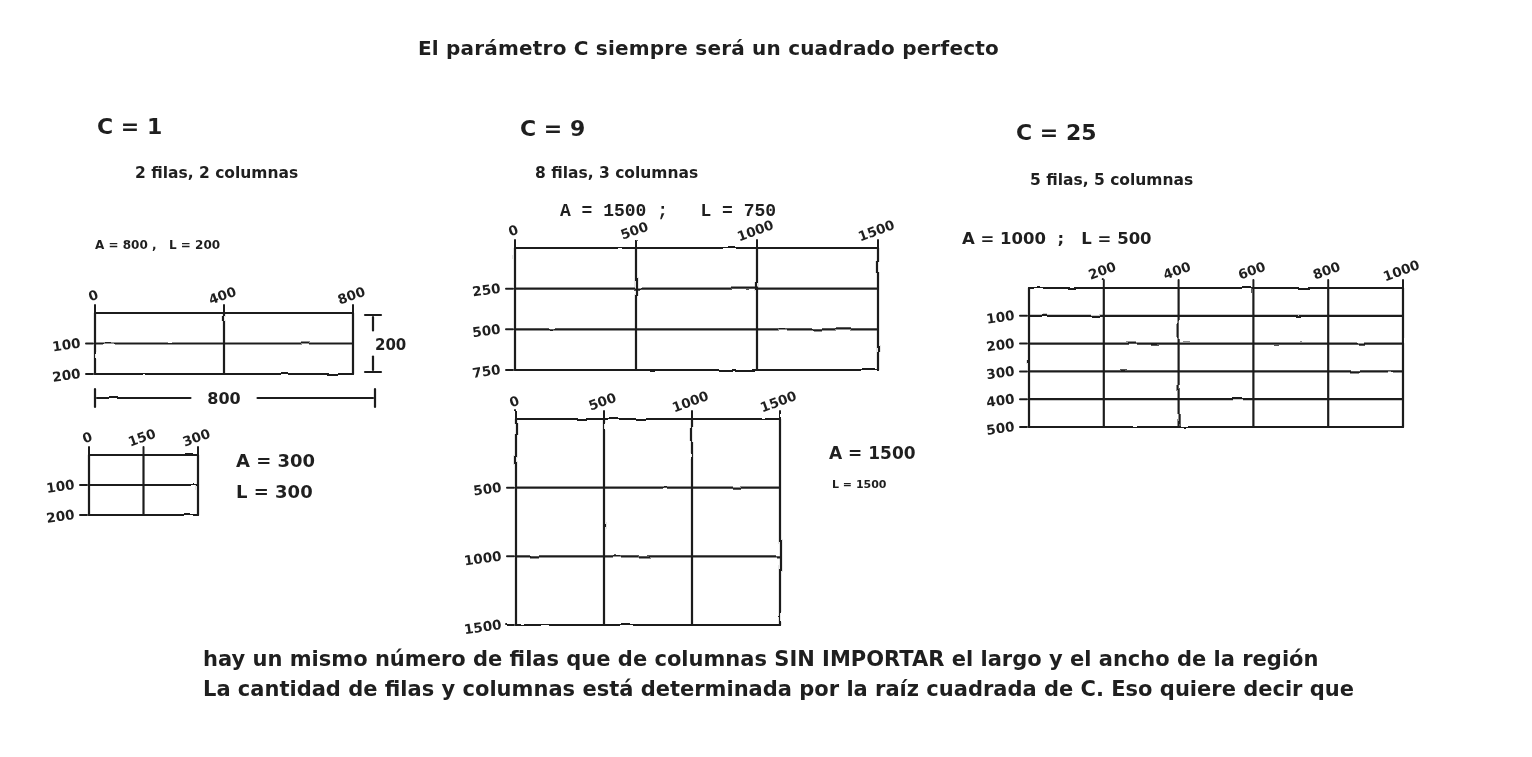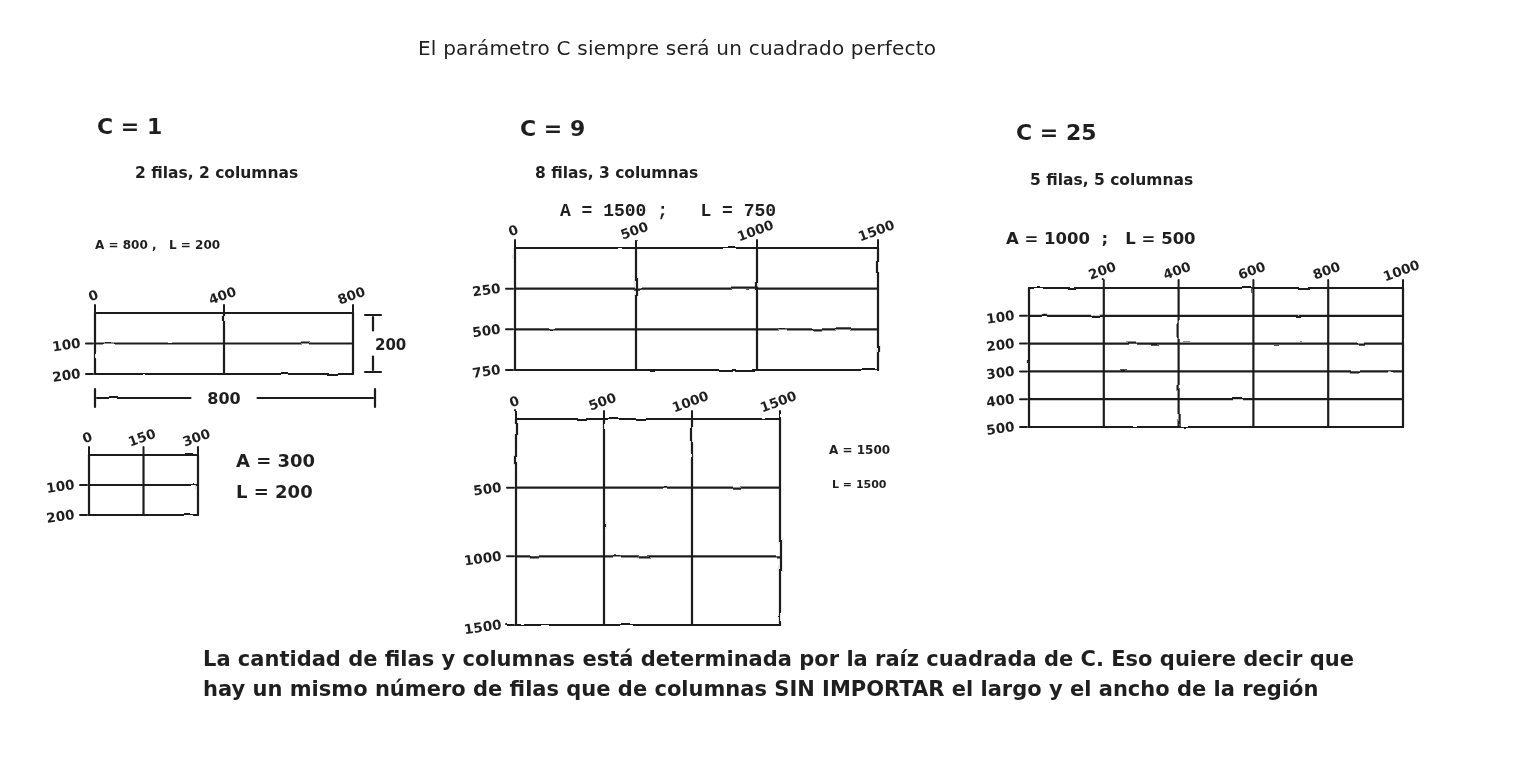--- a/index.html
+++ b/index.html
@@ -1,20 +1,20 @@
 <!DOCTYPE html>
 <html><head>
 <meta charset="utf-8">
 <style>
   html,body{margin:0;padding:0;background:#ffffff;}
   body{width:1532px;height:757px;position:relative;overflow:hidden;
        font-family:"DejaVu Sans", sans-serif;color:#1f1f1f;}
   .canvas{position:absolute;inset:0;background:#ffffff;}
   .txt{position:absolute;white-space:pre;}
-  .title{font-size:20px;font-weight:400;letter-spacing:.2px;}
+  .title{font-size:20px;font-weight:700;letter-spacing:.2px;}
   .heading{font-size:22px;font-weight:600;}
   .sub{font-size:15.5px;font-weight:600;}
   .dims{font-size:12px;font-weight:700;}
   .side{font-size:18px;font-weight:700;}
   .footer-line{font-size:21px;font-weight:600;line-height:30px;white-space:pre;}
   .grid-fig{position:absolute;}
   .grid-fig svg{overflow:visible;display:block;}
   svg text{font-family:"DejaVu Sans", sans-serif;}
 </style>
 </head>
@@ -91,21 +91,21 @@
         <g transform="translate(50,36)" fill="#1f1f1f" font-weight="600">
           <text x="0" y="-13" text-anchor="middle" font-size="13.5" transform="rotate(-20 0 -13)">0</text>
           <text x="54.5" y="-13" text-anchor="middle" font-size="13.5" transform="rotate(-20 54.5 -13)">150</text>
           <text x="109" y="-13" text-anchor="middle" font-size="13.5" transform="rotate(-20 109 -13)">300</text>
           <text x="-14" y="34" text-anchor="end" font-size="13.5" transform="rotate(-8 -14 34)">100</text>
           <text x="-14" y="64" text-anchor="end" font-size="13.5" transform="rotate(-8 -14 64)">200</text>
         </g>
       </svg>
     </div>
   <div class="txt side" style="left:236px;top:450px;">A = 300</div>
-  <div class="txt side" style="left:236px;top:481px;">L = 200</div>
+  <div class="txt side" style="left:236px;top:481px;">L = 300</div>
 
   <div class="txt heading" style="left:520px;top:116px;">C = 9</div>
   <div class="txt sub" style="left:535px;top:164px;">8 filas, 3 columnas</div>
   <div class="txt dims" style="font-size:18px;left:560px;top:201px;font-family:Liberation Mono, monospace;">A = 1500 ;   L = 750</div>
   <div class="grid-fig" style="left: 465px; top: 212px;">
       <svg width="463" height="174" viewBox="0 0 463 174">
         <defs>
           <filter id="rough2" x="-12%" y="-12%" width="124%" height="124%">
             <feTurbulence type="fractalNoise" baseFrequency="0.035" numOctaves="2" seed="17" result="n"></feTurbulence>
             <feDisplacementMap in="SourceGraphic" in2="n" scale="2.4"></feDisplacementMap>
@@ -168,26 +168,26 @@
           <text x="0" y="-13" text-anchor="middle" font-size="13.5" transform="rotate(-20 0 -13)">0</text>
           <text x="88" y="-13" text-anchor="middle" font-size="13.5" transform="rotate(-20 88 -13)">500</text>
           <text x="176" y="-13" text-anchor="middle" font-size="13.5" transform="rotate(-20 176 -13)">1000</text>
           <text x="264" y="-13" text-anchor="middle" font-size="13.5" transform="rotate(-20 264 -13)">1500</text>
           <text x="-14" y="72.66666666666667" text-anchor="end" font-size="13.5" transform="rotate(-8 -14 72.66666666666667)">500</text>
           <text x="-14" y="141.33333333333334" text-anchor="end" font-size="13.5" transform="rotate(-8 -14 141.33333333333334)">1000</text>
           <text x="-14" y="210" text-anchor="end" font-size="13.5" transform="rotate(-8 -14 210)">1500</text>
         </g>
       </svg>
     </div>
-  <div class="txt side" style="font-size:12px;left:829px;top:443px;">A = 1500</div>
+  <div class="txt side" style="font-size:17px;left:829px;top:443px;">A = 1500</div>
   <div class="txt side" style="font-size:11px;left:832px;top:478px;">L = 1500</div>
 
   <div class="txt heading" style="left:1016px;top:120px;">C = 25</div>
   <div class="txt sub" style="left:1030px;top:171px;">5 filas, 5 columnas</div>
-  <div class="txt dims" style="font-size:16.5px;left:1006px;top:229px;">A = 1000  ;   L = 500</div>
+  <div class="txt dims" style="font-size:16.5px;left:962px;top:229px;">A = 1000  ;   L = 500</div>
   <div class="grid-fig" style="left: 979px; top: 252px;">
       <svg width="474" height="191" viewBox="0 0 474 191">
         <defs>
           <filter id="rough4" x="-12%" y="-12%" width="124%" height="124%">
             <feTurbulence type="fractalNoise" baseFrequency="0.035" numOctaves="2" seed="31" result="n"></feTurbulence>
             <feDisplacementMap in="SourceGraphic" in2="n" scale="2.4"></feDisplacementMap>
           </filter>
         </defs>
         <g transform="translate(50,36)" stroke="#1f1f1f" stroke-width="2.2" stroke-linecap="round" fill="none" filter="url(#rough4)">
           <line x1="0" y1="0" x2="374" y2="0"></line>
@@ -222,17 +222,17 @@
           <text x="-14" y="31.8" text-anchor="end" font-size="13.5" transform="rotate(-8 -14 31.8)">100</text>
           <text x="-14" y="59.6" text-anchor="end" font-size="13.5" transform="rotate(-8 -14 59.6)">200</text>
           <text x="-14" y="87.4" text-anchor="end" font-size="13.5" transform="rotate(-8 -14 87.4)">300</text>
           <text x="-14" y="115.2" text-anchor="end" font-size="13.5" transform="rotate(-8 -14 115.2)">400</text>
           <text x="-14" y="143" text-anchor="end" font-size="13.5" transform="rotate(-8 -14 143)">500</text>
         </g>
       </svg>
     </div>
 
   <div style="position:absolute;left:203px;top:644px;">
+    <div class="footer-line">hay un mismo número de filas que de columnas SIN IMPORTAR el largo y el ancho de la región</div>
     <div class="footer-line">La cantidad de filas y columnas está determinada por la raíz cuadrada de C. Eso quiere decir que</div>
-    <div class="footer-line">hay un mismo número de filas que de columnas SIN IMPORTAR el largo y el ancho de la región</div>
   </div>
 
 </div>
 
 </body></html>

